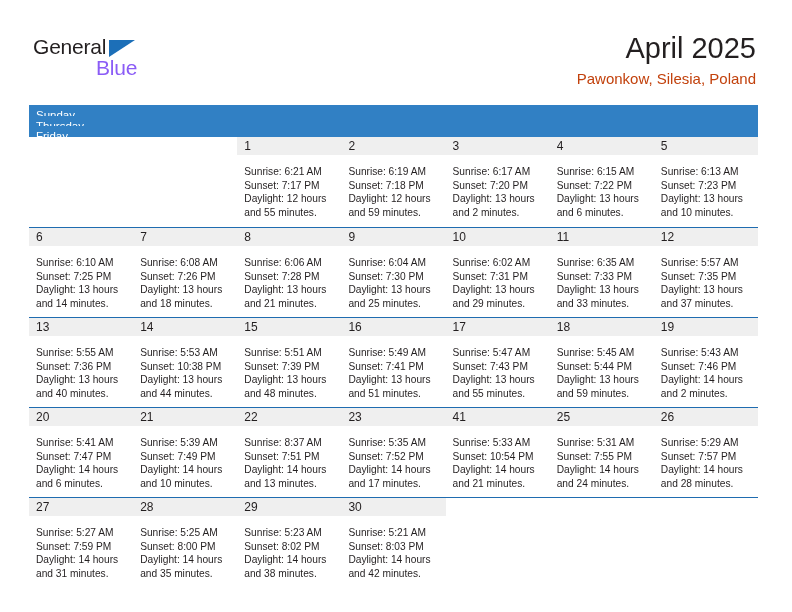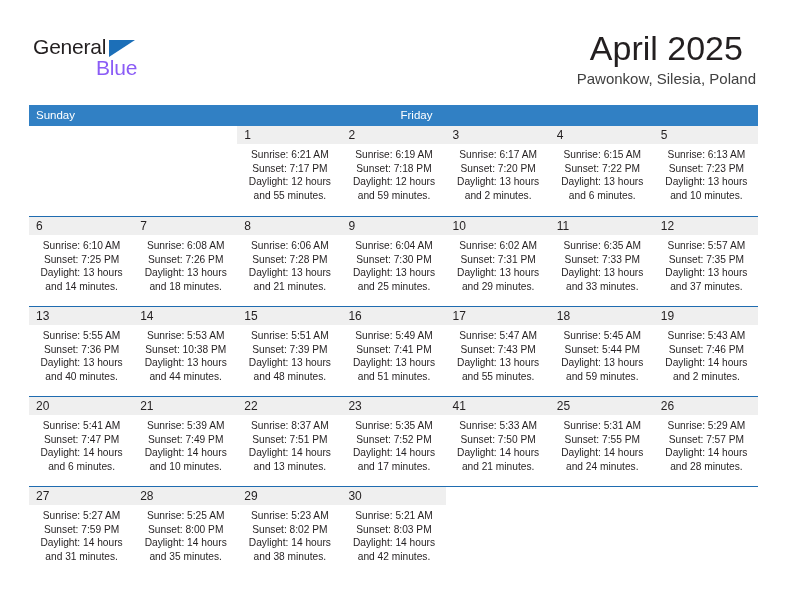--- a/index.html
+++ b/index.html
@@ -68,47 +68,47 @@
     letter-spacing: -0.2px;
   }
 
   .title-block {
     position: absolute;
     right: 36px;
     top: 32px;
     text-align: right;
   }
   .cal-title {
-    font-size: 34px;
+    font-size: 29px;
     color: #231f20;
     line-height: 32px;
     font-weight: normal;
     margin: 0;
-    text-align: center;
   }
   .cal-subtitle {
     font-size: 15px;
-    color: #404040;
+    color: #c2410c;
     line-height: 20px;
     margin: 5px 0 0 0;
     font-weight: normal;
   }
 
   
   .calendar {
     position: absolute;
     left: 29px;
     top: 105px;
     width: 729px;
   }
 
   .dow-row {
     display: flex;
     background: #3180c4;
-    height: 21px;
+    height: 32px;
+    flex-direction: column;
   }
   .dow-cell {
     flex: 1 1 0;
     color: #ffffff;
     font-size: 11.5px;
     line-height: 21px;
     padding-left: 7px;
     white-space: nowrap;
     overflow: hidden;
   }
@@ -133,25 +133,24 @@
     font-size: 12px;
     line-height: 18px;
     padding-left: 7px;
     color: #231f20;
   }
   .day.empty .daynum {
     background: transparent;
   }
 
   .details {
-    padding: 4px 6px 0 7px;
+    padding: 10px 6px 0 7px;
     font-size: 10.2px;
     line-height: 13.6px;
     color: #231f20;
-    text-align: center;
   }
   .details div { white-space: nowrap; }
 </style>
 </head>
 <body>
 
 <div class="page">
 
   <div class="header">
 
@@ -164,20 +163,21 @@
     <div class="title-block">
       <h1 class="cal-title">April 2025</h1>
       <h2 class="cal-subtitle">Pawonkow, Silesia, Poland</h2>
     </div>
 
   </div>
 
   <div class="calendar">
     <div class="dow-row" id="dow-row">
         <div class="dow-cell">Sunday</div>
+        <div class="dow-cell">Thursday</div>
         <div class="dow-cell">Friday</div>
       </div>
     <div id="weeks-container">
         <div class="week first">
           <div class="day empty">
             <div class="daynum"></div>
           </div>
           <div class="day empty">
             <div class="daynum"></div>
           </div>
@@ -391,21 +391,21 @@
               <div>Sunrise: 5:35 AM</div>
               <div>Sunset: 7:52 PM</div>
               <div>Daylight: 14 hours</div>
               <div>and 17 minutes.</div>
             </div>
           </div>
           <div class="day">
             <div class="daynum">41</div>
             <div class="details">
               <div>Sunrise: 5:33 AM</div>
-              <div>Sunset: 7:50 PM</div>
+              <div>Sunset: 10:54 PM</div>
               <div>Daylight: 14 hours</div>
               <div>and 21 minutes.</div>
             </div>
           </div>
           <div class="day">
             <div class="daynum">25</div>
             <div class="details">
               <div>Sunrise: 5:31 AM</div>
               <div>Sunset: 7:55 PM</div>
               <div>Daylight: 14 hours</div>

